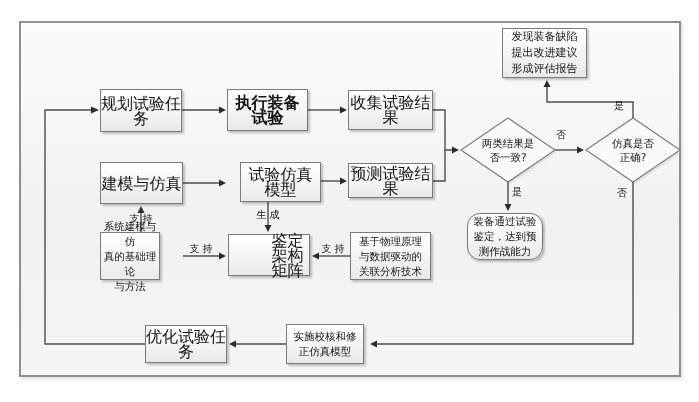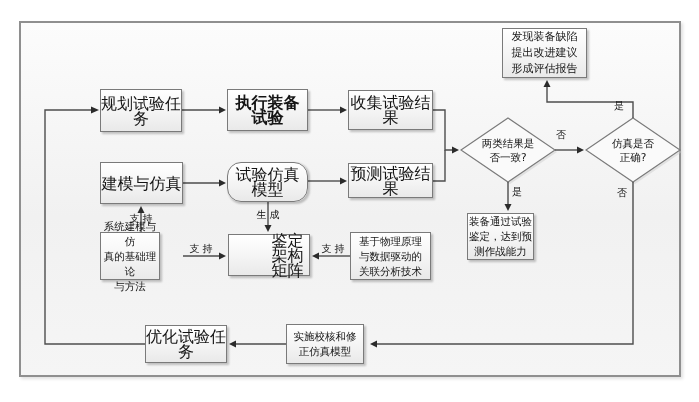--- a/index.html
+++ b/index.html
@@ -28,24 +28,24 @@
     text-align:center; color:#141414; font-size:10.5px; line-height:14px; white-space:pre-line;
   }
   .elabel { position:absolute; z-index:3; color:#111111; font-size:10px; line-height:11px; }
   .center { text-align:center; }
   .small { font-size:10.5px; line-height:15px; }
 
   #b-plan     { left:100px; top:89px;  width:82px; height:43px; }
   #b-exec     { left:227px; top:89px;  width:81px; height:42px;font-weight:bold; }
   #b-collect  { left:348px; top:90px;  width:85px; height:40px; }
   #b-model    { left:100px; top:162px; width:83px; height:42px; }
-  #b-simmodel { left:227px; top:162px; width:81px; height:40px;border-radius:14px; }
+  #b-simmodel { left:240px; top:162px; width:81px; height:40px; }
   #b-predict  { left:348px; top:163px; width:85px; height:35px; }
   #b-defect   { left:502px; top:28px;  width:85px; height:50px; font-size:11px; line-height:16px; }
-  #b-pass     { left:467px; top:213px; width:67px; height:47px; }
+  #b-pass     { left:467px; top:213px; width:76px; height:47px;border-radius:13px; }
   #b-theory   { left:100px; top:232px; width:60px; height:48px; }
   #b-matrix   { left:228px; top:234px; width:82px; height:42px;padding-left:37px; }
   #b-analysis { left:350px; top:232px; width:81px; height:48px; }
   #b-optimize { left:145px; top:325px; width:82px; height:38px;font-family:Liberation Serif, serif; }
   #b-verify   { left:286px; top:324px; width:78px; height:40px; }
 
   #d-consistent { left:461px; top:118px; width:94px; height:64px; }
   #d-correct    { left:586px; top:118px; width:94px; height:64px; }
 
   #l-support1 { left:118px; top:213px; width:46px; }

